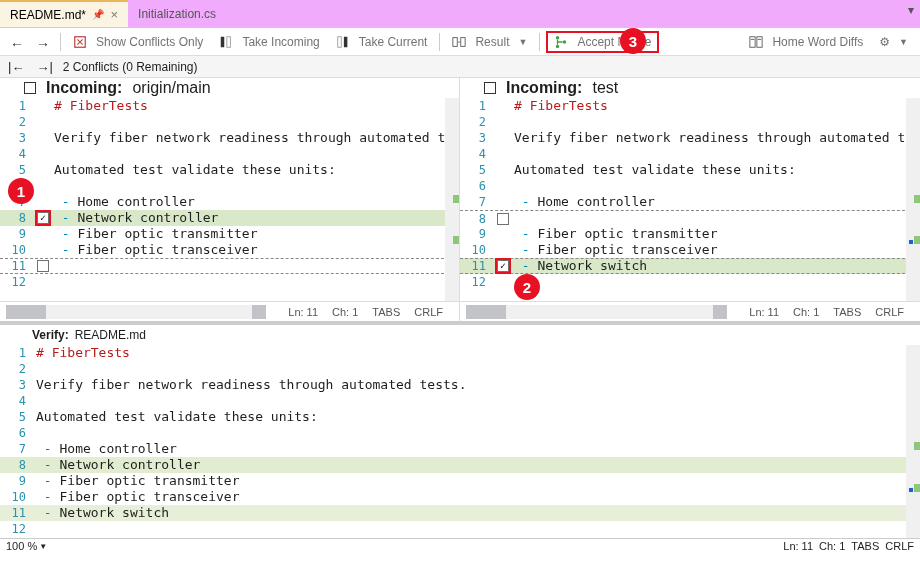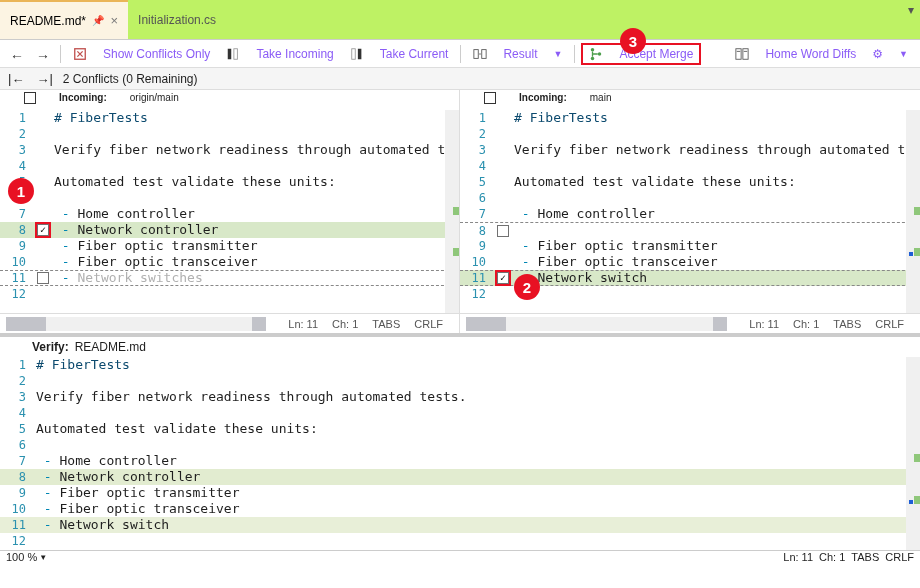--- a/index.html
+++ b/index.html
@@ -1,40 +1,40 @@
 <!DOCTYPE html>
 <html><head>
 <meta charset="utf-8">
 <style>
 * { margin: 0; padding: 0; box-sizing: border-box; }
 body { font-family: "Segoe UI", Tahoma, sans-serif; font-size: 12px; background: #fff; color: #1e1e1e; width: 920px; height: 588px; overflow: hidden; position: relative; }
-.tab-bar { display: flex; background: #bef264; height: 40px; border-bottom: 1px solid #ccc; position: relative; }
+.tab-bar { display: flex; background: #f0abfc; height: 28px; border-bottom: 1px solid #ccc; position: relative; }
 .tab { padding: 2px 10px; display: flex; align-items: center; gap: 6px; font-size: 12px; color: #555; cursor: pointer; }
 .tab.active { background: #fcf4e3; border-top: 2px solid #eab558; color: #000; }
 .tab .pin { color: #7a7a7a; font-size: 10px; }
 .tab .close { color: #7a7a7a; font-size: 13px; }
 .tab-bar .dropdown { position: absolute; right: 6px; top: 3px; color: #555; }
 .toolbar { display: flex; align-items: center; height: 28px; padding: 0 6px; gap: 4px; background: #fff; border-bottom: 1px solid #ddd; }
-.tb-btn { display: inline-flex; align-items: center; gap: 16px; padding: 2px 6px; background: transparent; border: none; font-size: 12px; color: #8b5cf6; cursor: pointer; white-space: nowrap; }
+.tb-btn { display: inline-flex; align-items: center; gap: 9px; padding: 2px 6px; background: transparent; border: none; font-size: 12px; color: #737373; cursor: pointer; white-space: nowrap; }
 .tb-sep { width: 1px; height: 18px; background: #ccc; margin: 0 2px; }
 .icon { display: inline-block; width: 14px; height: 14px; }
 .nav-arrow { font-size: 14px; color: #333; padding: 0 4px; cursor: pointer; }
 .redbox { border: 2px solid #e81123; padding: 0 4px; display: inline-flex; align-items: center; gap: 4px; height: 22px; }
 .conflict-bar { display: flex; align-items: center; height: 22px; background: #f5f5f5; padding: 0 6px; gap: 8px; font-size: 12px; border-bottom: 1px solid #ddd; }
 .conflict-nav { font-size: 13px; cursor: pointer; padding: 0 2px; }
 .panes { display: flex; height: 243px; }
 .pane { width: 50%; display: flex; flex-direction: column; border-right: 1px solid #ddd; overflow: hidden; position: relative; }
-.pane-header { display: flex; align-items: flex-start; gap: 23px; padding: 2px 10px 2px 24px; font-size: 10px; height: 20px; }
+.pane-header { display: flex; align-items: center; gap: 10px; padding: 2px 10px 2px 24px; font-size: 16px; height: 20px; }
 .pane-header .sq { display: inline-block; width: 12px; height: 12px; border: 1px solid #333; }
 .code-area { flex: 1; font-family: Consolas, monospace; font-size: 13px; line-height: 16px; position: relative; overflow: hidden; }
 .line { display: flex; height: 16px; align-items: center; }
 .ln { width: 34px; text-align: right; color: #2b91af; padding-right: 8px; font-size: 12px; flex-shrink: 0; user-select: none; }
 .gutter { width: 18px; flex-shrink: 0; display: flex; align-items: center; justify-content: center; }
 .txt { white-space: pre; flex: 1; padding-left: 2px; }
-.md-head { color: #0c4a6e; }
+.md-head { color: #b91c1c; }
 .md-bullet { color: #0086b3; }
 .line.green-sel { background: #d8e8c8; }
 .line.faded .txt { color: #b0b0b0; }
 .checkbox { width: 12px; height: 12px; border: 1px solid #717171; background: #fff; display: inline-flex; align-items: center; justify-content: center; font-size: 10px; line-height: 1; }
 .checkbox.checked::after { content: "✓"; color: #1e1e1e; font-weight: bold; }
 .checkbox.redoutline { outline: 2px solid #e81123; outline-offset: 0; }
 .dashed-top { border-top: 1px dashed #888; }
 .dashed-bottom { border-bottom: 1px dashed #888; }
 .pane-status { display: flex; align-items: center; justify-content: flex-end; gap: 14px; padding: 2px 16px 2px 6px; font-size: 11px; color: #555; height: 20px; border-top: 1px solid #ddd; background: #fff; }
 .pane-status .scroll-track { flex: 1; height: 14px; background: #f0f0f0; margin-right: 8px; position: relative; }
@@ -42,21 +42,21 @@
 .pane-status .scroll-track .thumb-r { position: absolute; right: 0; top: 0; bottom: 0; width: 14px; background: #c2c3c9; }
 .vscroll { position: absolute; right: 0; top: 20px; bottom: 20px; width: 14px; background: #f0f0f0; }
 .vscroll .greenmark { position: absolute; right: 0; width: 6px; background: #8fc77a; }
 .vscroll .bluemark { position: absolute; left: 3px; width: 4px; height: 4px; background: #1e5ed6; }
 .splitter { height: 4px; background: #ccc; cursor: row-resize; }
 .result-header { display: flex; align-items: center; gap: 6px; padding: 2px 10px 2px 32px; height: 20px; font-size: 12px; }
 .result-area { height: 213px; display: flex; flex-direction: column; position: relative; }
 .result-code { flex: 1; font-family: Consolas, monospace; font-size: 13px; line-height: 16px; overflow: hidden; }
 .line.r-green1 { background: #e2ecd0; }
 .line.r-green2 { background: #e8efd8; }
-.bottom-status { display: flex; align-items: flex-start; height: 20px; border-top: 1px solid #ccc; padding: 0 6px; gap: 6px; font-size: 11px; background: #fff; }
+.bottom-status { display: flex; align-items: flex-end; height: 20px; border-top: 1px solid #ccc; padding: 6px 6px; gap: 6px; font-size: 11px; background: #fff; }
 .zoom { display: flex; align-items: center; gap: 2px; }
 .callout { position: absolute; width: 26px; height: 26px; border-radius: 50%; background: #e81123; color: #fff; font-weight: bold; font-size: 15px; display: flex; align-items: center; justify-content: center; z-index: 10; }
 svg { display: block; }
 </style>
 </head>
 <body>
 
 <div class="tab-bar">
   <div class="tab active">
     <span>README.md*</span>
@@ -197,21 +197,20 @@
         <div class="line ">
           <span class="ln">10</span>
           <span class="gutter"></span>
           <span class="txt "><span class="md-bullet"> - </span>Fiber optic transceiver</span>
         </div>
         <div class="line faded dashed-top dashed-bottom">
           <span class="ln">11</span>
           <span class="gutter">
             <span class="checkbox"></span>
           </span>
-          <span class="txt "><span class="md-bullet"> - </span>Network switches</span>
         </div>
         <div class="line ">
           <span class="ln">12</span>
           <span class="gutter"></span>
           <span class="txt ">&nbsp;</span>
         </div>
       </div>
     <div class="vscroll">
       <div class="greenmark" style="top:48%;height:8px"></div>
       <div class="greenmark" style="top:68%;height:8px"></div>
@@ -225,21 +224,21 @@
       <span>Ch: 1</span>
       <span>TABS</span>
       <span>CRLF</span>
     </div>
   </div>
 
   <div class="pane" style="border-right:none">
     <div class="pane-header">
       <span class="sq"></span>
       <b>Incoming:</b>
-      <span>main</span>
+      <span>test</span>
     </div>
     <div class="code-area" id="current-code">
         <div class="line ">
           <span class="ln">1</span>
           <span class="gutter"></span>
           <span class="txt md-head"># FiberTests</span>
         </div>
         <div class="line ">
           <span class="ln">2</span>
           <span class="gutter"></span>

